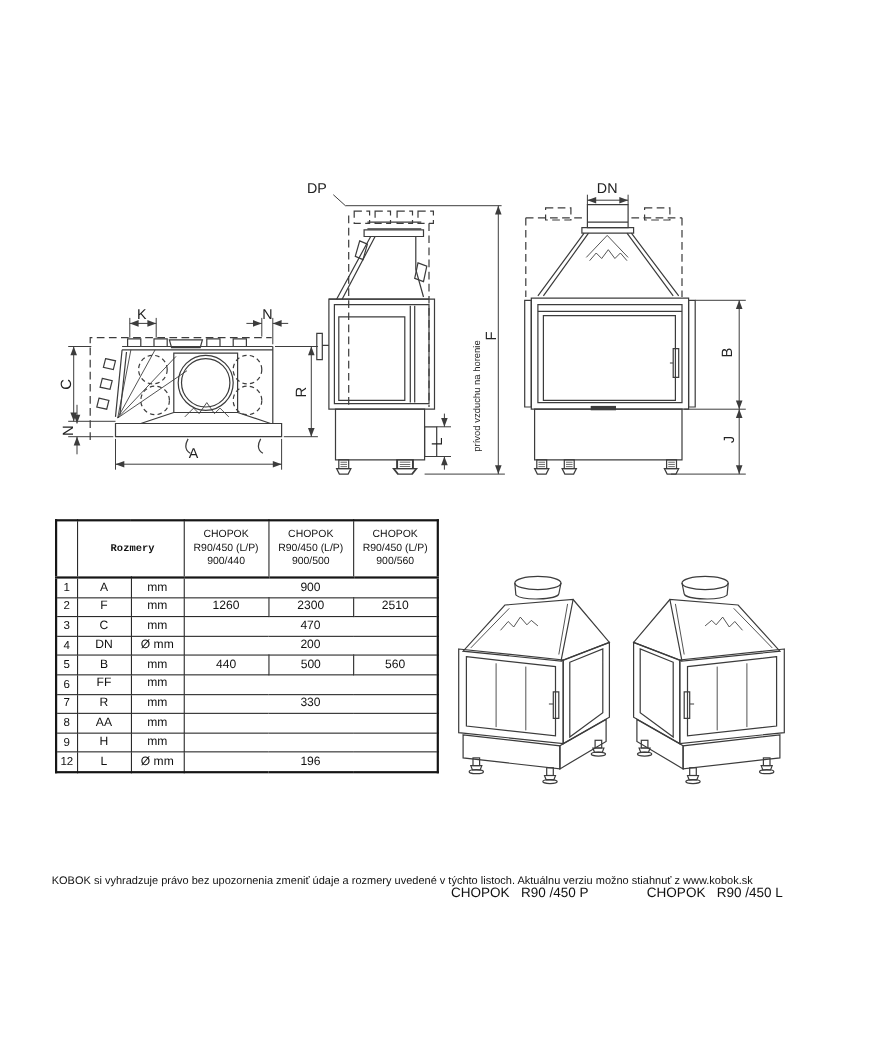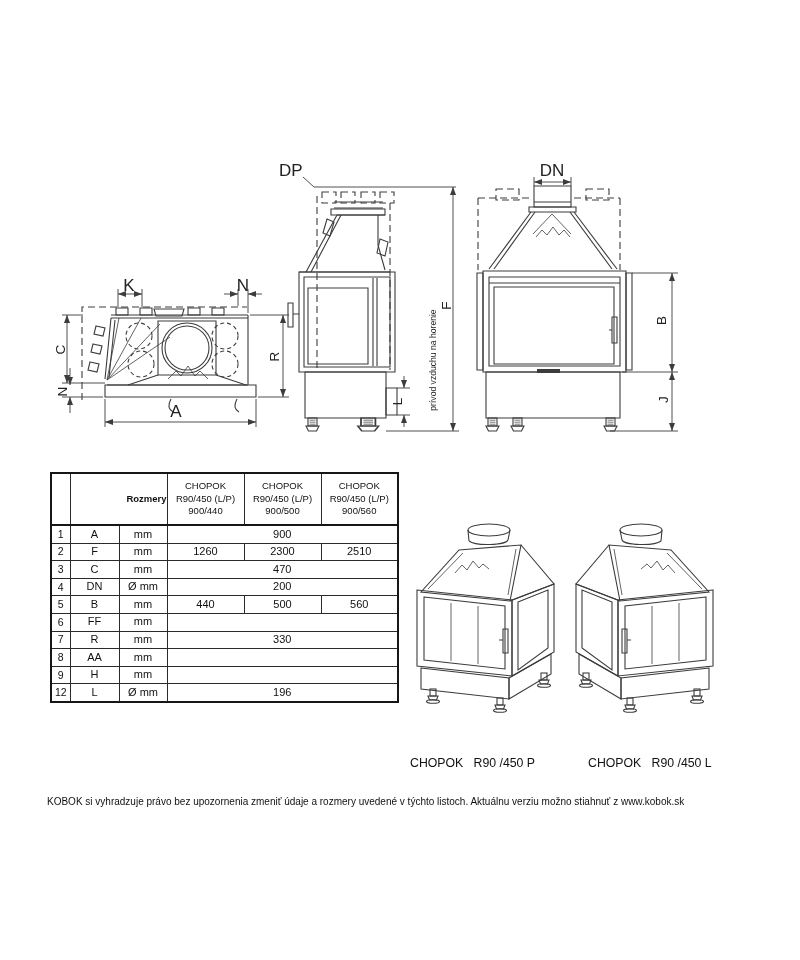--- a/index.html
+++ b/index.html
@@ -5,35 +5,35 @@
   html,body{margin:0;padding:0;background:#e8e8e8;}
   .page{position:relative;width:800px;height:960px;background:#ffffff;overflow:hidden;
         font-family:"Liberation Sans",sans-serif;color:#1a1a1a;margin:0 auto;}
   .art{position:absolute;left:0;top:0;width:800px;height:960px;}
   .ink{stroke:#3c3c3c;fill:none;stroke-width:1.1;}
   .thin{stroke-width:0.8;}
   .dash{stroke-dasharray:7 4;}
   .dash2{stroke-dasharray:4 3;}
   .dim{stroke:#3c3c3c;fill:none;stroke-width:0.9;}
   .fill{fill:#3c3c3c;stroke:none;}
-  .lab{position:absolute;font-size:17px;color:#222;width:30px;height:15px;line-height:15px;
+  .lab{position:absolute;font-size:13px;color:#222;width:30px;height:15px;line-height:15px;
        text-align:center;white-space:nowrap;}
   .vlab{position:absolute;font-size:13.5px;color:#222;width:30px;height:15px;line-height:15px;
        text-align:center;white-space:nowrap;transform:rotate(-90deg);}
   .airlab{position:absolute;font-size:8.6px;color:#222;width:130px;height:12px;line-height:12px;
        text-align:center;white-space:nowrap;transform:rotate(-90deg);}
   .dims{position:absolute;left:50px;top:472px;width:347px;border-collapse:collapse;
         table-layout:fixed;color:#111;border:2px solid #161616;}
   .dims td{border:1px solid #2a2a2a;text-align:center;padding:0;height:16.6px;
         font-size:11px;line-height:1.05;overflow:hidden;}
   .dims tr.hrow td{height:50px;font-size:9.5px;line-height:1.32;border-bottom:2px solid #161616;}
   .dims td.vtd{border-left:1.6px solid #161616;}
-  .dims td.rozmery{text-align:right;font-weight:bold;font-size:11.5px;padding-left:4px;}
+  .dims td.rozmery{text-align:center;font-weight:bold;font-size:11.5px;padding-left:4px;font-family:Liberation Mono, monospace;}
   .dims td.numc{font-size:10.5px;}
-  .caption{position:absolute;font-size:12.3px;color:#111;white-space:pre;}
+  .caption{position:absolute;font-size:12.3px;color:#111;white-space:pre;margin-top:48px;}
   .footer{position:absolute;left:47px;top:796px;width:710px;font-size:10px;color:#111;}
 </style>
 </head>
 <body>
 
 <div class="page">
 
   <svg class="art" viewBox="0 0 800 960">
     <defs>
       <marker id="ar" markerWidth="9" markerHeight="7" refX="8.5" refY="3.5" orient="auto-start-reverse" markerUnits="userSpaceOnUse">

